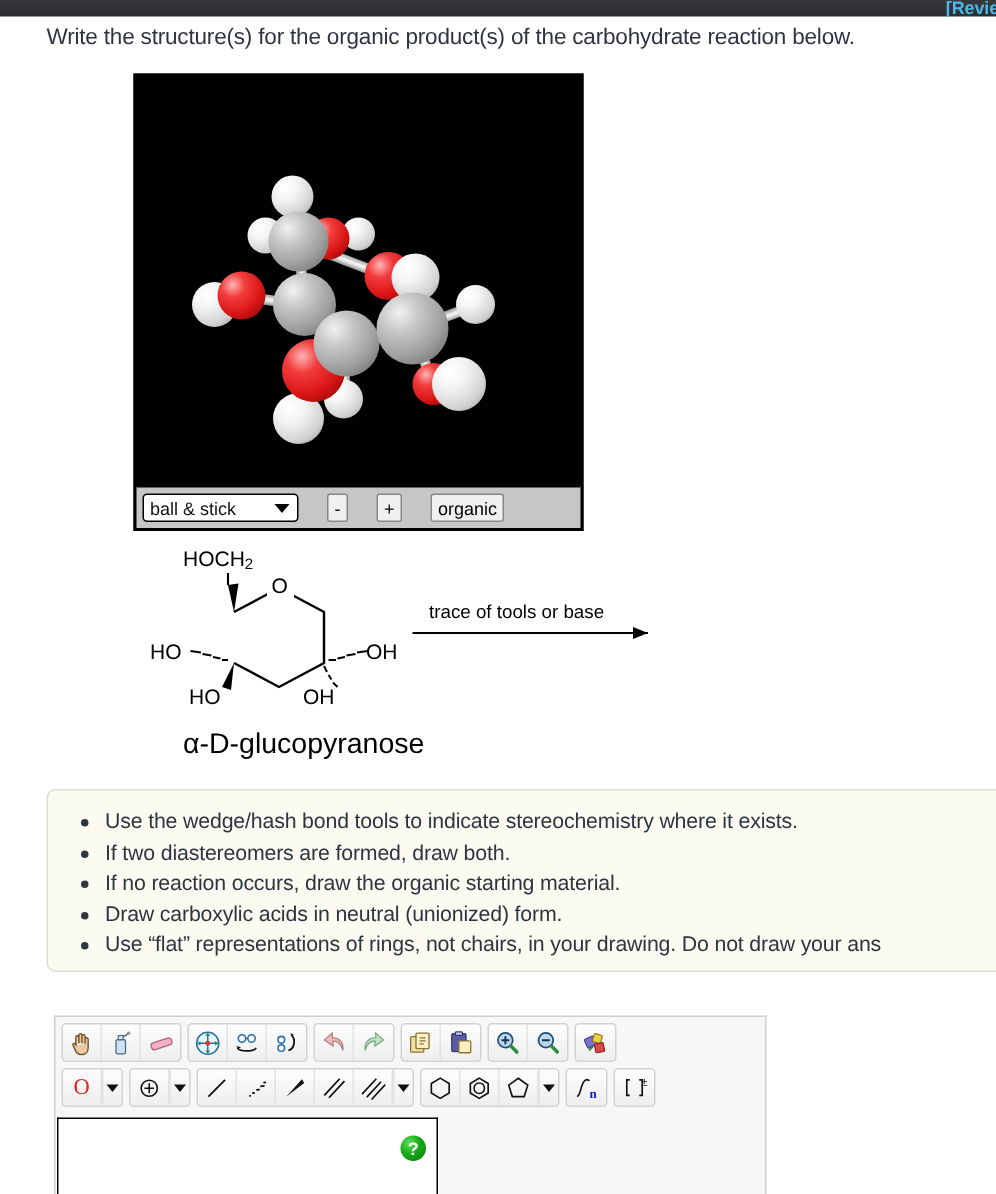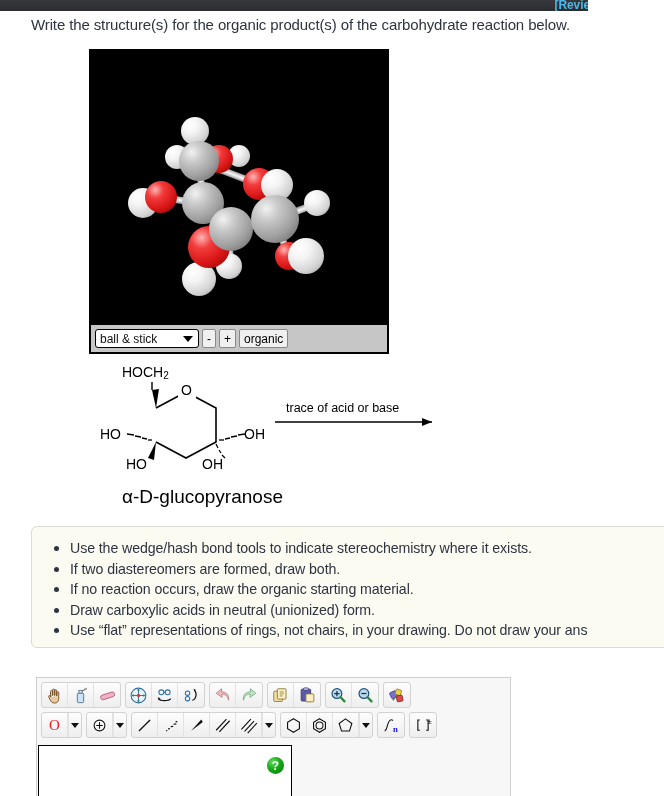--- a/index.html
+++ b/index.html
@@ -6,21 +6,21 @@
     margin: 0; padding: 0;
     width: 664px; height: 796px;
     background: #ffffff;
     font-family: "Liberation Sans", sans-serif;
     overflow: hidden;
   }
 
   
   .topbar {
     position: absolute; left: 0; top: 0;
-    width: 588px; height: 11px;
+    width: 664px; height: 11px;
     background: linear-gradient(to bottom, #36383b 0%, #2b2d30 100%);
     overflow: hidden;
   }
   .topbar-review {
     position: absolute; right: -2px; top: -2px;
     color: #4db8e8;
     font-size: 12px;
     font-weight: bold;
     font-family: "Liberation Sans", sans-serif;
     white-space: nowrap;
@@ -78,21 +78,21 @@
   
   .jmol-controls {
     position: absolute; left: 0; top: 273px;
     width: 296px; height: 28px;
     background: #c6c6c6;
     border-top: 1px solid #000;
     box-sizing: border-box;
     display: flex;
     align-items: center;
     padding-left: 4px;
-    gap: 3px;
+    gap: 19px;
   }
   .jmol-select {
     position: relative;
     height: 19px;
     width: 104px;
     background: #fff;
     border: 1px solid #000;
     border-radius: 3px;
     box-sizing: border-box;
     font-size: 12px;
@@ -370,21 +370,21 @@
   
   <div class="chem-txt" style="left:144px; top:66px;">OH</div>
 
   
   <div class="chem-txt" style="left:26px; top:96px;">HO</div>
 
   
   <div class="chem-txt" style="left:102px; top:96px;">OH</div>
 
   
-  <div class="rxn-cond" style="left:186px; top:41px;">trace of acid or base</div>
+  <div class="rxn-cond" style="left:186px; top:41px;">trace of tools or base</div>
 
   
   <div class="caption" style="left:22px; top:126px;">α-D-glucopyranose</div>
 </div>
 
 <div class="instructions">
   <ul>
     <li>Use the wedge/hash bond tools to indicate stereochemistry where it exists.</li>
     <li>If two diastereomers are formed, draw both.</li>
     <li>If no reaction occurs, draw the organic starting material.</li>

